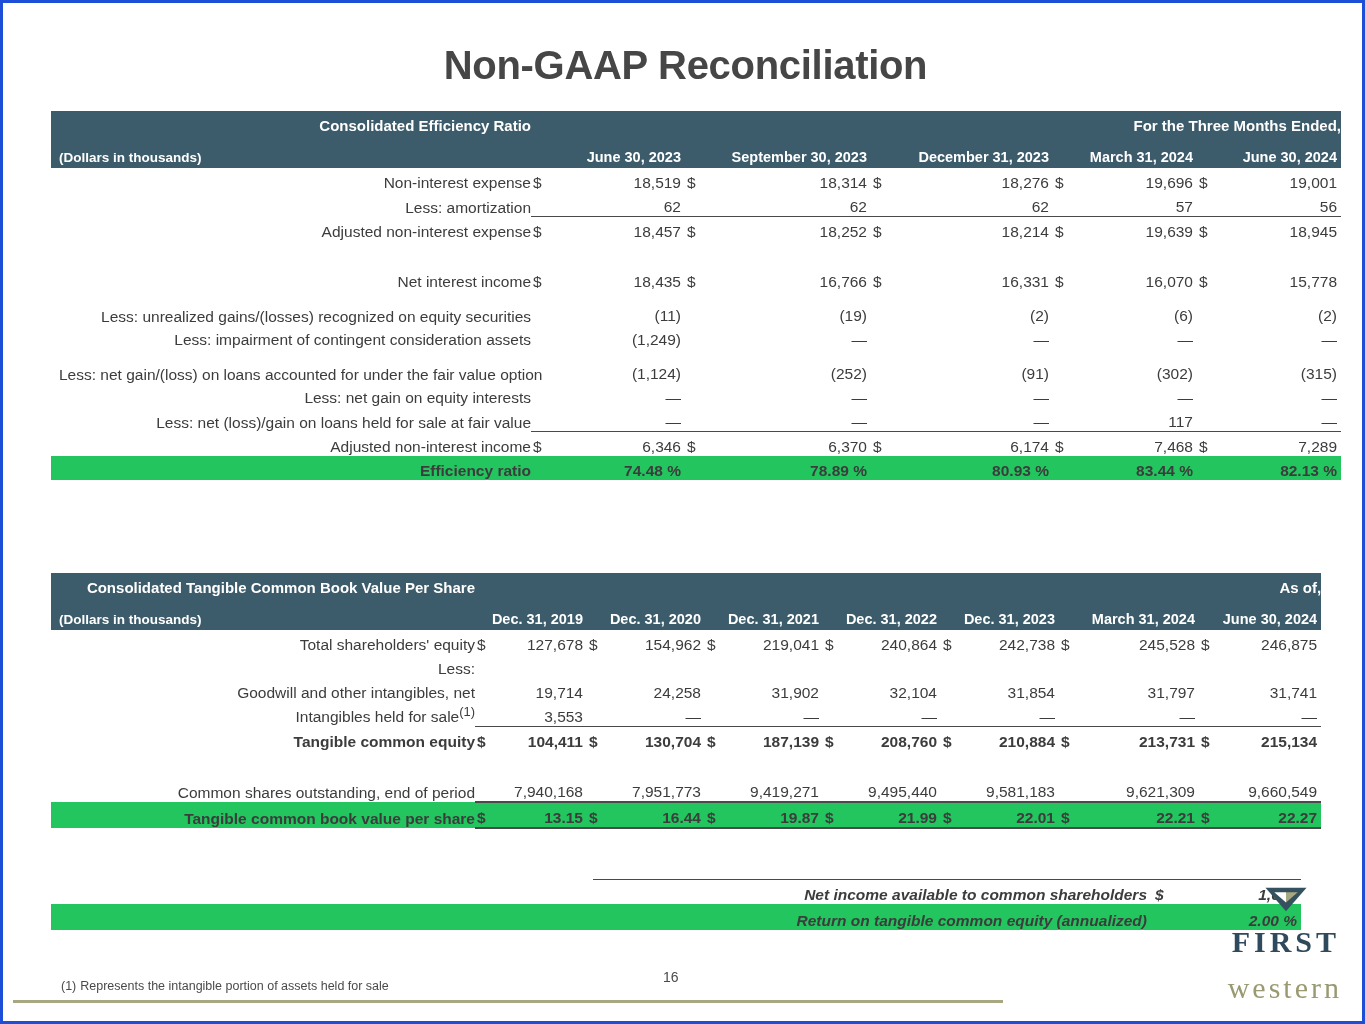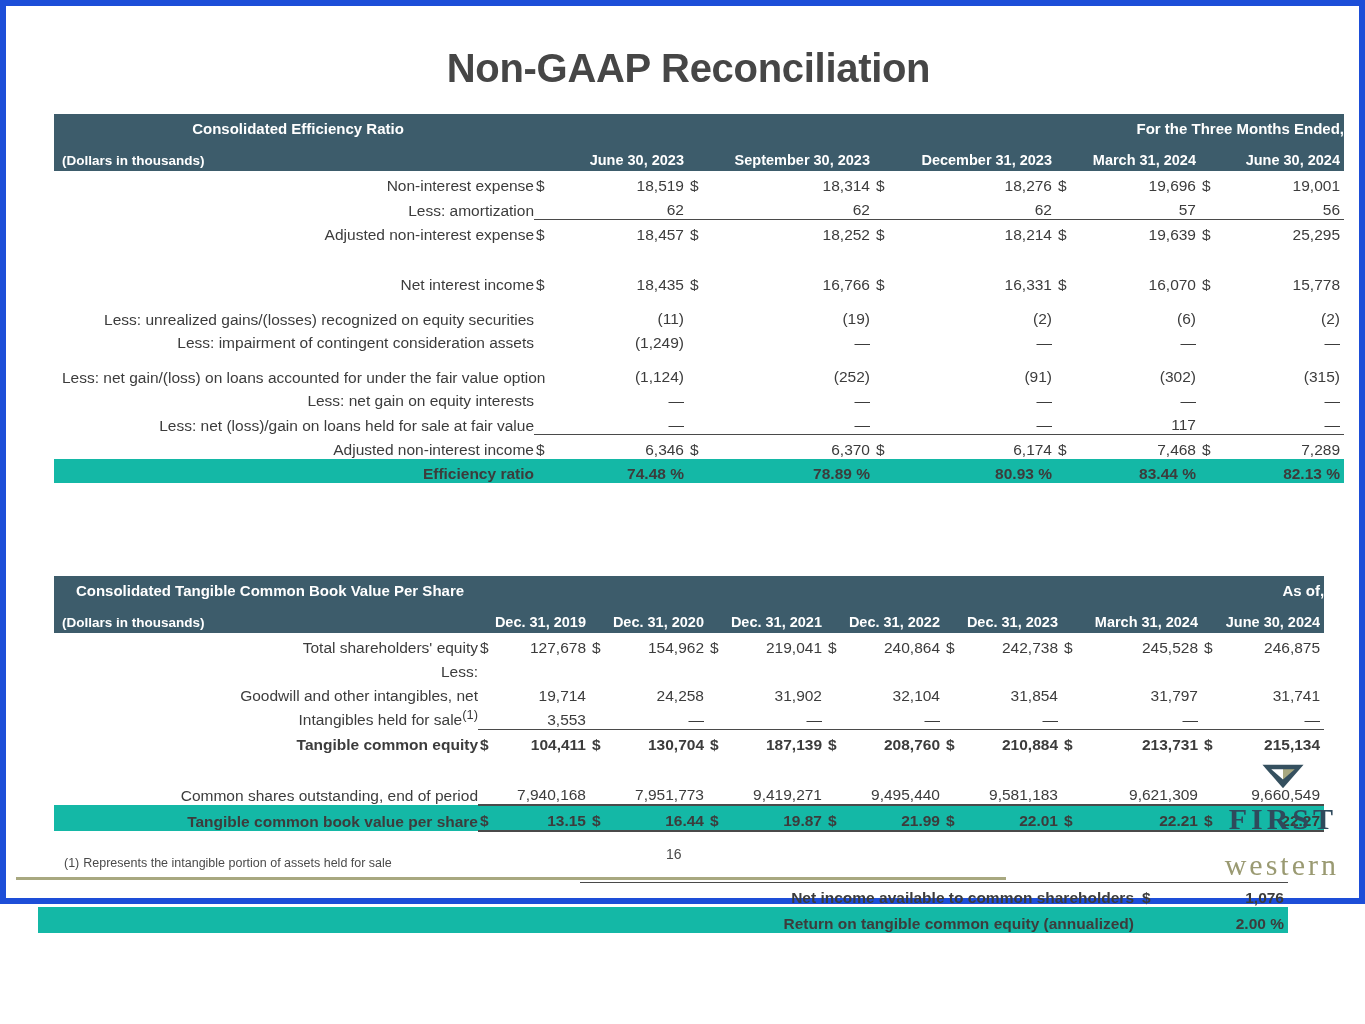--- a/index.html
+++ b/index.html
@@ -5,23 +5,23 @@
   html,body{margin:0;padding:0;}
   body{
     width:1365px;height:1024px;
     background:#ffffff;
     font-family:"Liberation Sans", sans-serif;
     color:#3c3c3c;
     overflow:hidden;
   }
   .slide{
     position:relative;
-    width:1365px;height:904px;
+    width:1365px;height:1024px;
     box-sizing:border-box;
-    border:6px solid #1d4ed8;
+    border:3px solid #1d4ed8;
     background:#ffffff;
   }
   .title{
     position:absolute;
     top:40px;left:0;width:1365px;
     text-align:center;
     font-size:40px;
     font-weight:bold;
     color:#464646;
     letter-spacing:-0.3px;
@@ -50,21 +50,21 @@
     height:24px;
     padding-top:2px;
     vertical-align:middle;
   }
   .hdr-band.row2 td{
     font-size:14.5px;
     height:26px;
     padding-bottom:3px;
     vertical-align:bottom;
   }
-  .hdr-title{ padding-left:8px !important; text-align:center; }
+  .hdr-title{ padding-left:8px !important; text-align:right; }
   .hdr-sub{ padding-left:8px !important; text-align:left; font-size:13.5px !important; }
   .hdr-center{ text-align:right; }
   .hdr-col{ text-align:right; padding-right:4px !important; }
 
   
   .lbl{
     text-align:right;
     padding-left:8px !important;
     height:24px;
     font-size:15.5px;
@@ -77,21 +77,21 @@
   .spacer td{ height:26px; }
 
   .bold td, td.bold{ font-weight:bold; }
 
   
   .ul-thin{ border-bottom:1.3px solid #4a4a4a; }
   .ul-thick{ border-bottom:2.2px solid #4a4a4a; }
   .ot-thin{ border-top:1.3px solid #4a4a4a; }
 
   
-  .shade td{ background:#14b8a6; }
+  .shade td{ background:#22c55e; }
   .shade td.lbl, .shade td.num, .shade td.cur{ font-weight:bold; }
 
   
   .footnote{
     position:absolute;
     left:58px;bottom:28px;
     font-size:12.5px;
     color:#4a4a4a;
   }
   .footnote .fn-mark{ margin-right:4px; }
@@ -191,21 +191,21 @@
         <td class="lbl">Adjusted non-interest expense</td>
         <td class="cur">$</td>
         <td class="num">18,457</td>
         <td class="cur">$</td>
         <td class="num">18,252</td>
         <td class="cur">$</td>
         <td class="num">18,214</td>
         <td class="cur">$</td>
         <td class="num">19,639</td>
         <td class="cur">$</td>
-        <td class="num">25,295</td>
+        <td class="num">18,945</td>
       </tr>
 
       <tr class="spacer">
           <td colspan="11"></td>
         </tr>
 
       <tr>
         <td class="lbl">Net interest income</td>
         <td class="cur">$</td>
         <td class="num">18,435</td>
@@ -467,21 +467,21 @@
         <td class="cur ul-thick">$</td>
         <td class="num ul-thick">22.01</td>
         <td class="cur ul-thick">$</td>
         <td class="num ul-thick">22.21</td>
         <td class="cur ul-thick">$</td>
         <td class="num ul-thick">22.27</td>
       </tr>
     </tbody>
   </table>
 
-  <table class="tbl" id="t3" style="left:32px;top:876px;width:1250px;">
+  <table class="tbl" id="t3" style="left:48px;top:876px;width:1250px;font-style:italic;">
     <colgroup>
       <col style="width:542px">
         <col style="width:560px">
       <col style="width:30px">
         <col style="width:118px">
     </colgroup>
     <tbody>
       <tr>
         <td style="height:24px"></td>
         <td class="ot-thin" style="text-align:right;font-weight:bold;padding-right:6px;height:24px;">Net income available to common shareholders</td>

